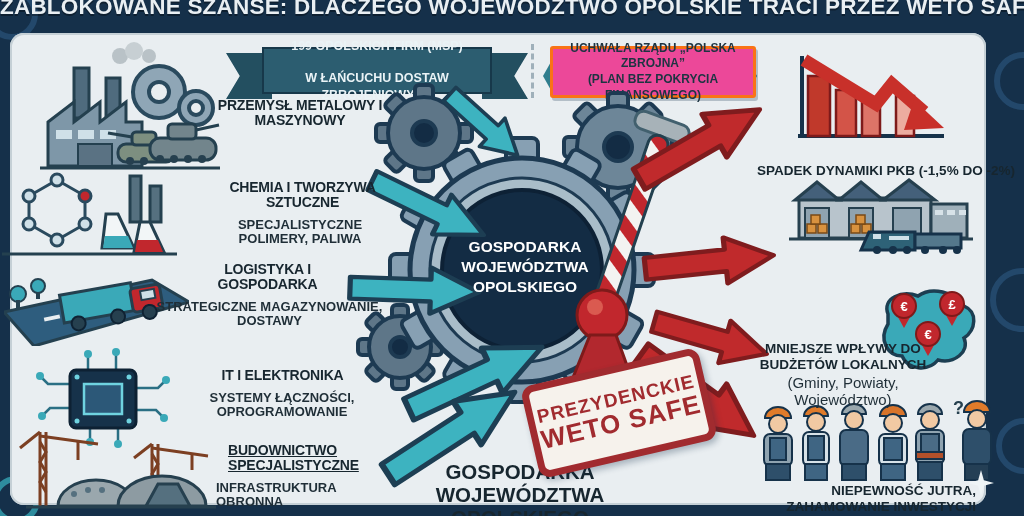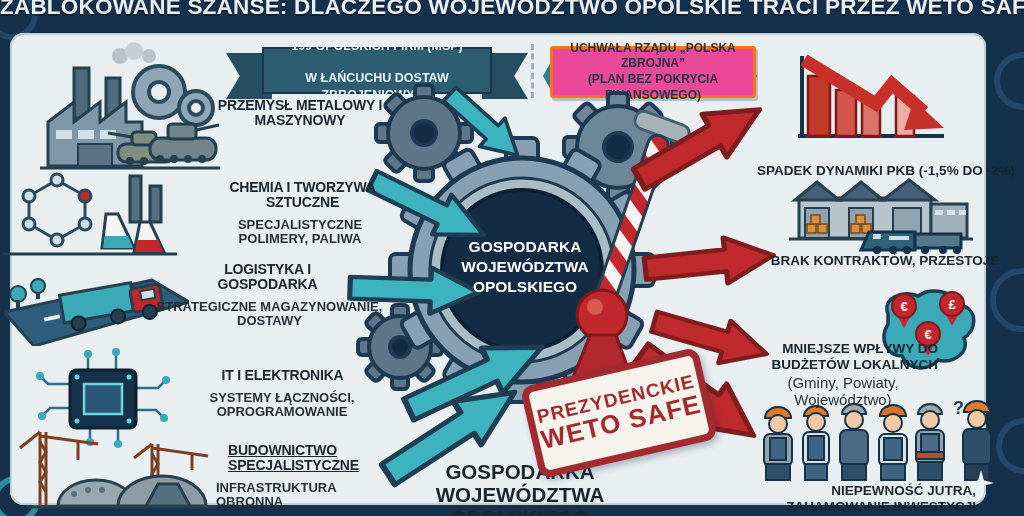--- a/index.html
+++ b/index.html
@@ -457,21 +457,20 @@
           <path d="M212,16 a13,11 0 0 1 26,0 Z" fill="#e07b2a"></path>
           <circle cx="225" cy="23" r="9" fill="#f1c9a3"></circle>
           <rect x="211" y="33" width="28" height="36" rx="6" fill="#2e4f6a"></rect>
           <rect x="213" y="68" width="24" height="16" fill="#243f55"></rect>
         </g>
     </g>
     <text x="201" y="18" font-size="18" font-weight="bold" fill="#26404f">?</text>
   </svg>
 
   <div class="con-title" style="left:752px;top:142px;width:268px;text-align:center;margin-top:21px;">SPADEK DYNAMIKI PKB (-1,5% DO -2%)</div>
-  <div class="con-title" style="left:765px;top:253px;width:240px;text-align:center;">BRAK KONTRAKTÓW, PRZESTOJE</div>
-  <div class="con-title" style="left:748px;top:341px;width:190px;text-align:right;">MNIEJSZE WPŁYWY DO BUDŻETÓW LOKALNYCH</div>
+  <div class="con-title" style="left:748px;top:341px;width:190px;text-align:center;">MNIEJSZE WPŁYWY DO BUDŻETÓW LOKALNYCH</div>
   <div class="con-sub" style="left:748px;top:374px;width:190px;text-align:center;">(Gminy, Powiaty, Województwo)</div>
   <div class="con-title" style="left:766px;top:483px;width:210px;text-align:right;">NIEPEWNOŚĆ JUTRA, ZAHAMOWANIE INWESTYCJI</div>
 
   <div id="bottom-label">GOSPODARKA WOJEWÓDZTWA OPOLSKIEGO</div>
 
   <div id="sparkle"></div>
 </div>
 
 </body></html>

